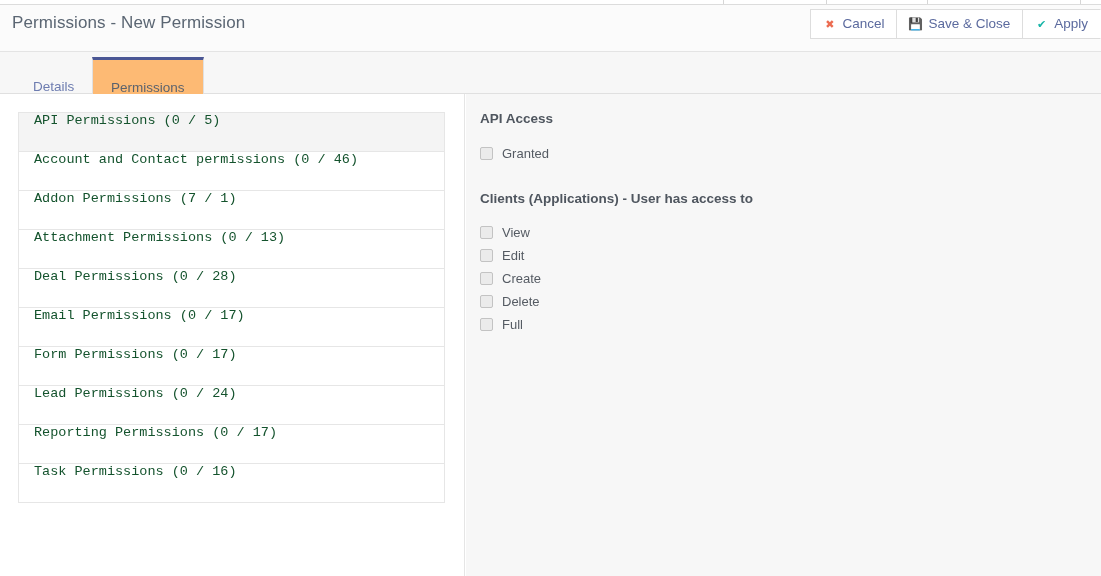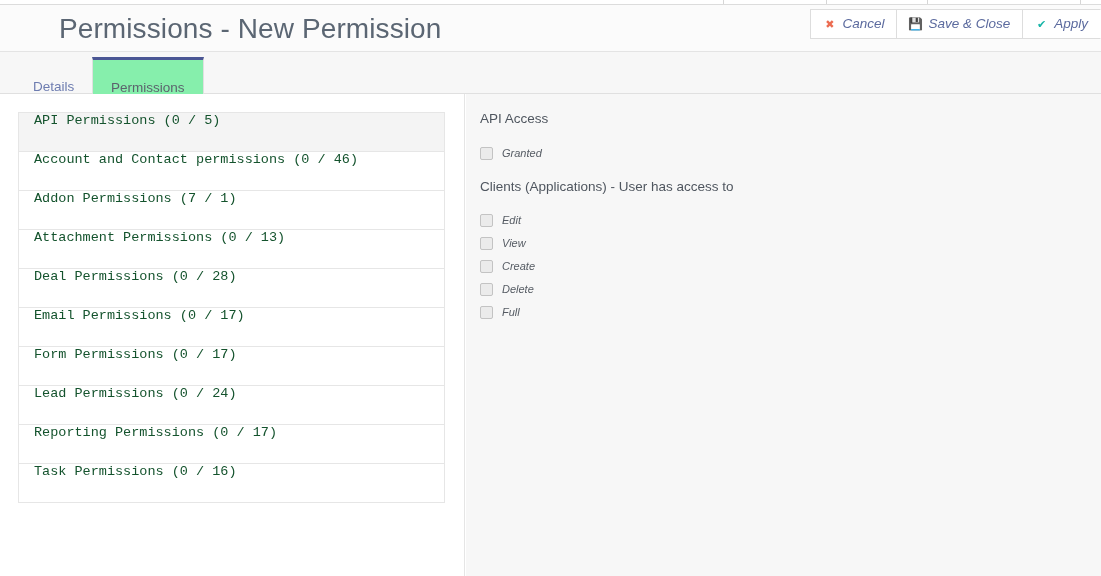--- a/index.html
+++ b/index.html
@@ -43,26 +43,25 @@
     width: 1101px;
     height: 47px;
     background: #fbfbfb;
     border-bottom: 1px solid #e4e4e4;
     box-sizing: border-box;
   }
   .page-title {
     position: absolute;
     left: 12px;
     top: 8px;
-    font-size: 28px;
+    font-size: 17px;
     font-weight: normal;
     color: #5b6673;
     letter-spacing: 0.1px;
     white-space: nowrap;
-    margin-left: 47px;
   }
 
   
   .toolbar {
     position: absolute;
     right: 0;
     top: 4px;
     display: flex;
     align-items: stretch;
   }
@@ -87,21 +86,21 @@
     border-right-color: #ffffff;
   }
   .tb-btn .tb-icon {
     display: inline-flex;
     align-items: center;
     justify-content: center;
     width: 13px;
     height: 13px;
     line-height: 1;
   }
-  .tb-btn .tb-label { line-height: 1; font-style: italic; }
+  .tb-btn .tb-label { line-height: 1; }
 
   
   .tabs {
     position: absolute;
     top: 52px; left: 0;
     width: 1101px;
     height: 42px;
     background: #f7f7f7;
     border-bottom: 1px solid #e0e0e0;
     box-sizing: border-box;
@@ -116,21 +115,21 @@
     padding: 0 18px;
     box-sizing: border-box;
     font-size: 13.5px;
     color: #6d7cb0;
     cursor: pointer;
     user-select: none;
     border: 1px solid transparent;
     border-bottom: none;
   }
   .tab.active {
-    background: #86efac;
+    background: #fdba74;
     color: #5c636d;
     border-color: #e0e0e0;
     border-top: 3px solid #4a5694;
     height: 38px;
     padding-top: 0;
   }
 
   
   .content {
     position: absolute;
@@ -190,51 +189,50 @@
     box-sizing: border-box;
   }
   .rc-inner {
     position: absolute;
     top: 18px;
     left: 14px;
     right: 14px;
   }
   .section-title {
     font-size: 13.5px;
-    font-weight: normal;
+    font-weight: bold;
     color: #4f565f;
     margin: 0 0 16px 0;
     line-height: 1;
     white-space: nowrap;
   }
-  .section-title.second { margin-top: 15px; }
+  .section-title.second { margin-top: 27px; }
 
   .cb-row {
     display: flex;
     align-items: center;
     height: 23px;
     gap: 9px;
   }
   .cb-box {
     width: 13px;
     height: 13px;
     border: 1px solid #c3c3c3;
     border-radius: 2px;
     background: #ebebeb;
     box-sizing: border-box;
     flex: 0 0 auto;
     cursor: pointer;
   }
   .cb-label {
-    font-size: 11px;
+    font-size: 13px;
     color: #555b63;
     line-height: 1;
     cursor: pointer;
     white-space: nowrap;
-    font-style: italic;
   }
   .cb-group { margin-top: 0; }
 </style>
 </head>
 <body>
 
 <div class="top-strip">
   <div class="seg" style="left:723px"></div>
   <div class="seg" style="left:826px"></div>
   <div class="seg" style="left:927px"></div>
@@ -312,25 +310,25 @@
           <div class="cb-row">
             <span class="cb-box"></span>
             <span class="cb-label">Granted</span>
           </div>
         </div>
 
       <div class="section-title second">Clients (Applications) - User has access to</div>
       <div class="cb-group" id="clientsgroup">
           <div class="cb-row">
             <span class="cb-box"></span>
+            <span class="cb-label">View</span>
+          </div>
+          <div class="cb-row">
+            <span class="cb-box"></span>
             <span class="cb-label">Edit</span>
-          </div>
-          <div class="cb-row">
-            <span class="cb-box"></span>
-            <span class="cb-label">View</span>
           </div>
           <div class="cb-row">
             <span class="cb-box"></span>
             <span class="cb-label">Create</span>
           </div>
           <div class="cb-row">
             <span class="cb-box"></span>
             <span class="cb-label">Delete</span>
           </div>
           <div class="cb-row">

